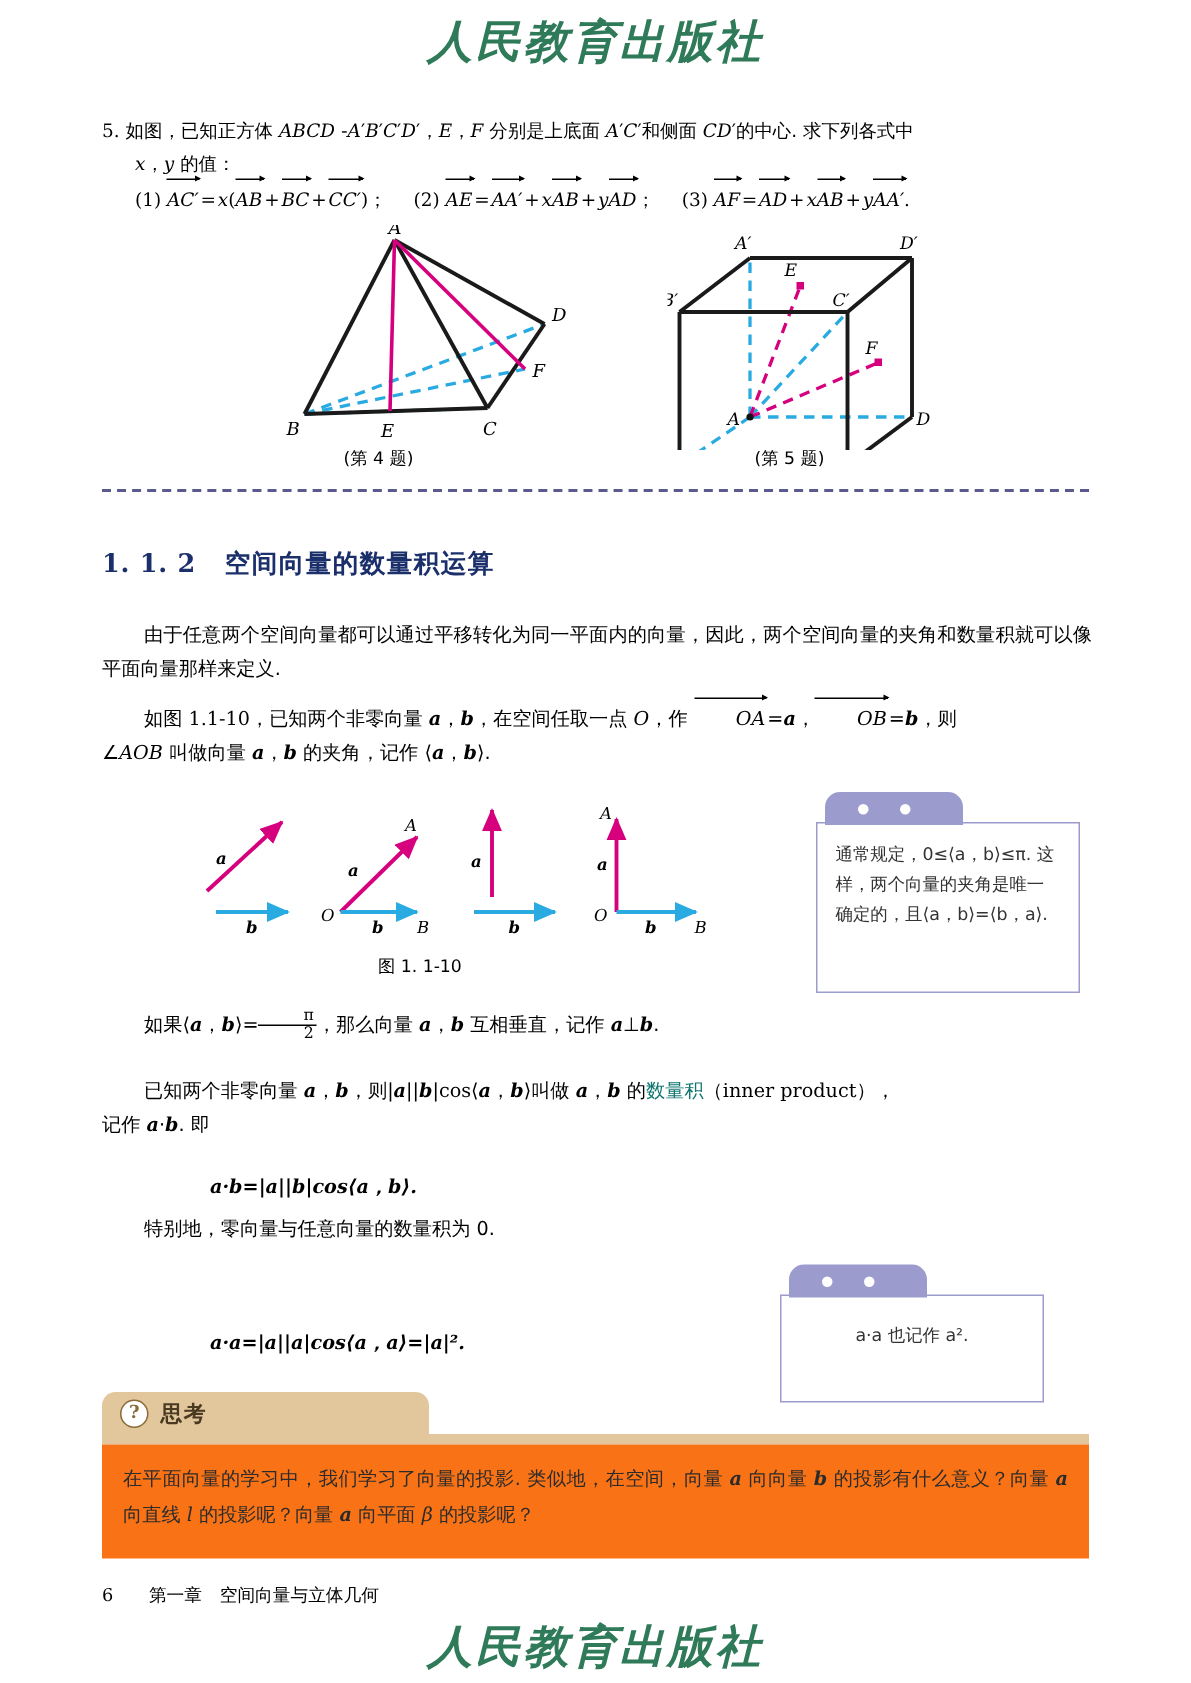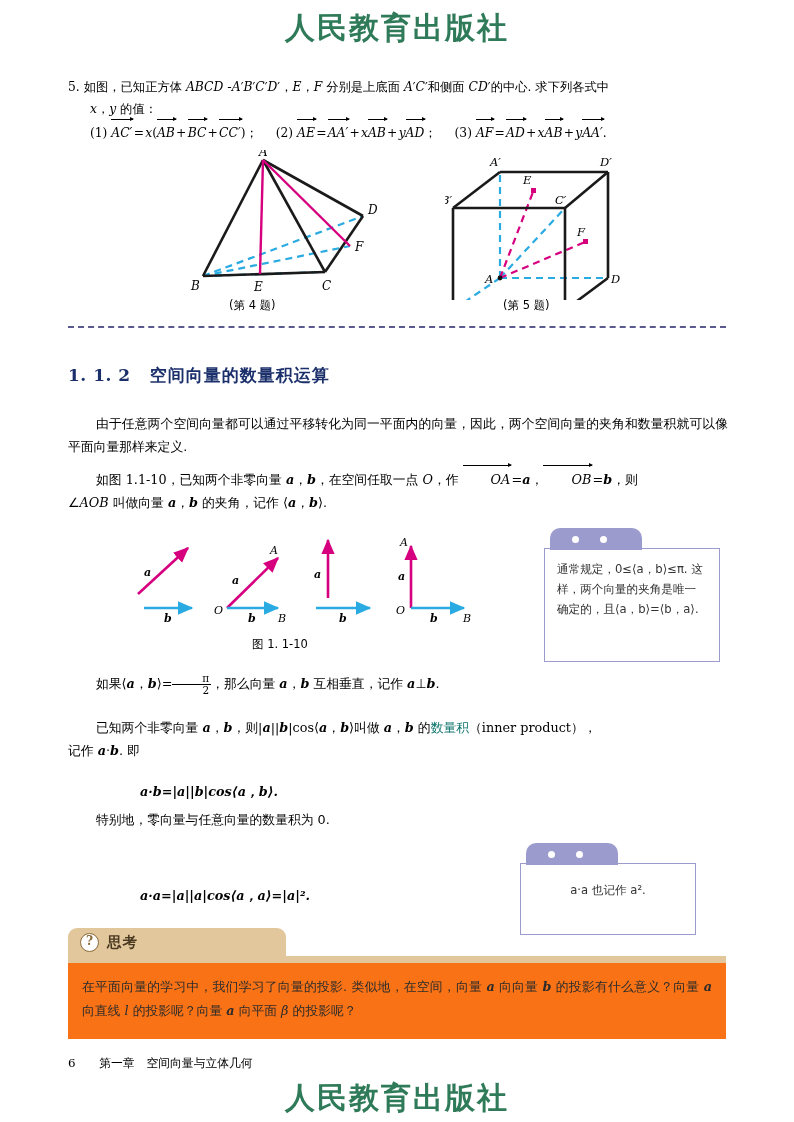--- a/index.html
+++ b/index.html
@@ -10,21 +10,21 @@
     color:#000;
     position:relative;
     overflow:hidden;
   }
   .page{position:relative;width:794px;height:1122px;}
 
   
   .logo{
     position:absolute;left:0;width:794px;text-align:center;
     font-family:"DejaVu Serif","Liberation Serif",serif;
-    font-size:30px;font-weight:bold;
+    font-size:30px;font-weight:bold;font-style:italic;
     color:#2f7a58;letter-spacing:2px;
     white-space:nowrap;
   }
   .logo-top{top:8px;}
   .logo-bottom{top:1078px;}
 
   
   .txt{
     font-family:"DejaVu Sans","Liberation Sans",sans-serif;
     font-size:12.3px;line-height:22px;color:#000;

